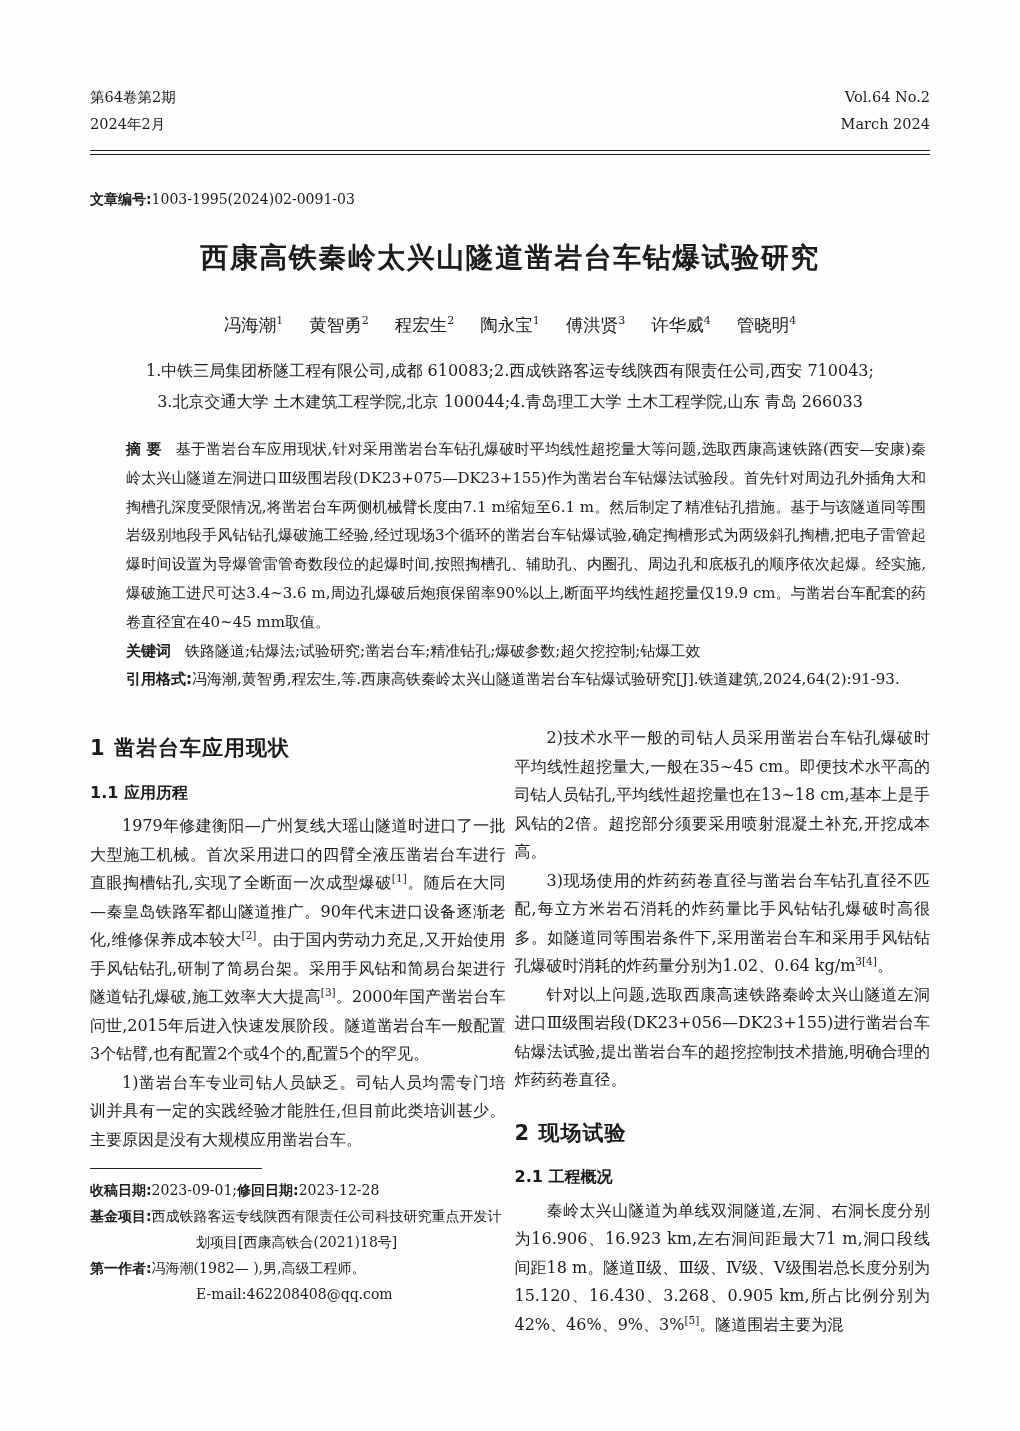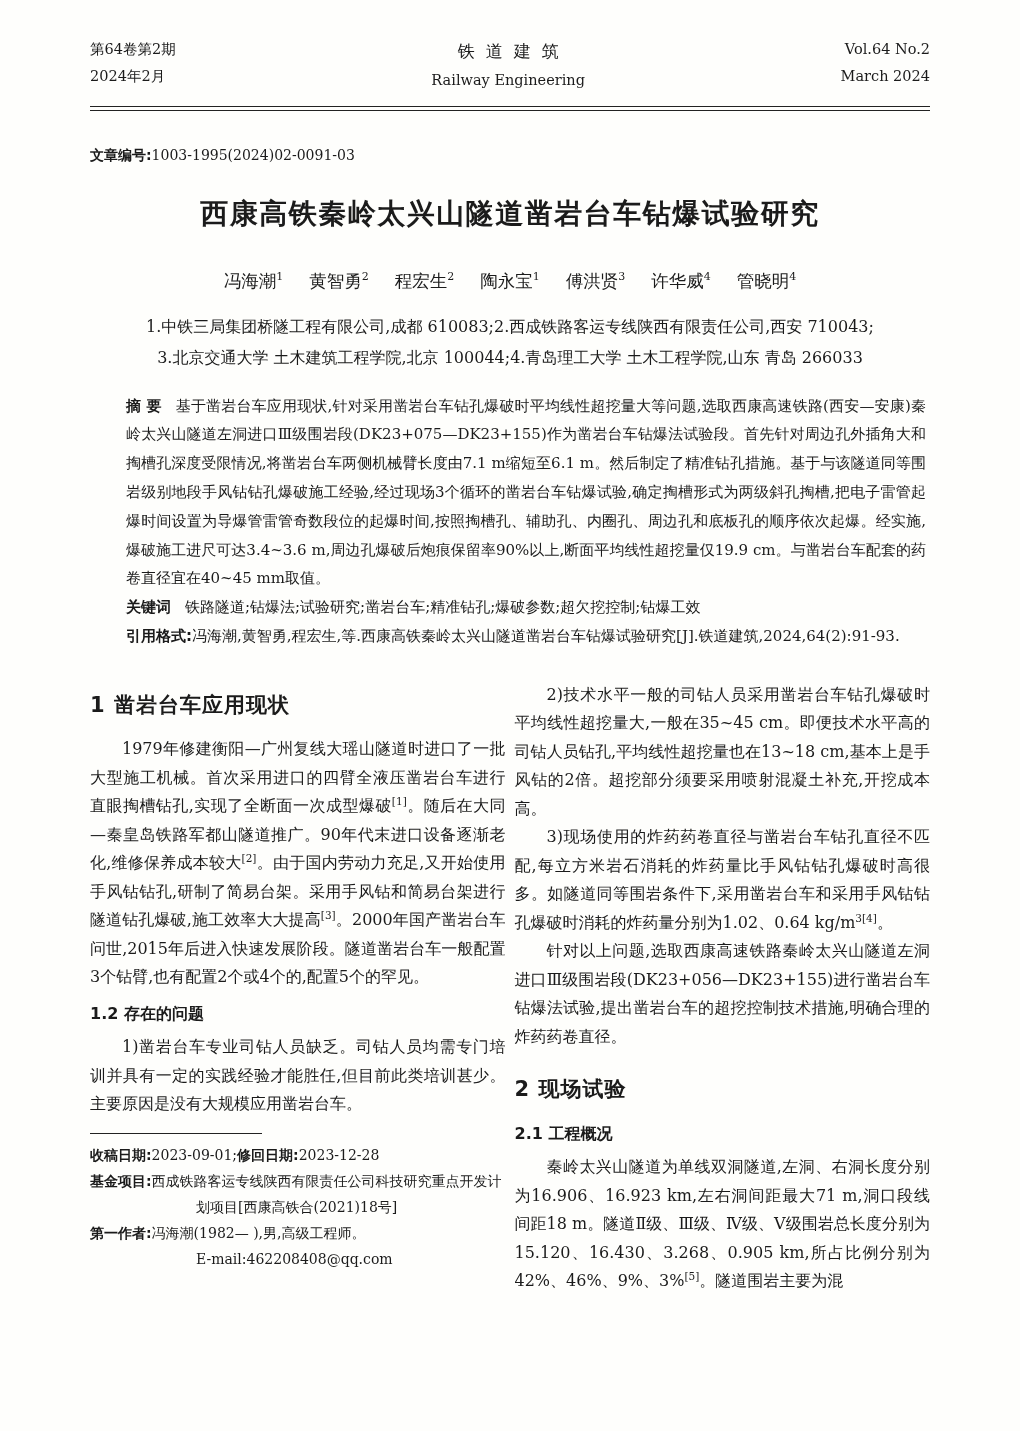--- a/index.html
+++ b/index.html
@@ -1,18 +1,18 @@
 <!DOCTYPE html>
 <html lang="zh"><head>
 <meta charset="utf-8">
 <style>
   html,body{margin:0;padding:0;background:#9a9a9a;}
   .page{
     width:1020px;height:1431px;margin:0 auto;background:#fefefc;color:#1b1b1b;
-    box-sizing:border-box;padding:36px 90px 0 90px;position:relative;overflow:hidden;
+    box-sizing:border-box;padding:84px 90px 0 90px;position:relative;overflow:hidden;
     font-family:"DejaVu Serif","Liberation Serif",serif;
   }
   
   .jhdr{display:flex;justify-content:space-between;align-items:flex-start;
         font-size:14.5px;line-height:1.85;}
   .jhdr .c{text-align:center;}
   .jhdr .r{text-align:right;}
   .cn-journal{font-size:17px;letter-spacing:11px;margin-right:-11px;}
   .double-rule{margin-top:12px;height:3px;border-top:1.8px solid #222;border-bottom:1.2px solid #222;}
   
@@ -49,24 +49,20 @@
 </head>
 <body>
 
 <div class="page">
 
   <header class="jhdr">
     <div>
       <div>第64卷第2期</div>
       <div>2024年2月</div>
     </div>
-    <div class="c">
-      <div class="cn-journal">铁道建筑</div>
-      <div>Railway Engineering</div>
-    </div>
     <div class="r">
       <div>Vol.64 No.2</div>
       <div>March 2024</div>
     </div>
   </header>
 
   <div class="double-rule"></div>
 
   <div class="article-id">
     <b>文章编号:</b><span>1003-1995(2024)02-0091-03</span>
@@ -86,22 +82,22 @@
   <div class="frontmatter">
     <p><b class="lbl">摘  要</b><span>基于凿岩台车应用现状,针对采用凿岩台车钻孔爆破时平均线性超挖量大等问题,选取西康高速铁路(西安—安康)秦岭太兴山隧道左洞进口Ⅲ级围岩段(DK23+075—DK23+155)作为凿岩台车钻爆法试验段。首先针对周边孔外插角大和掏槽孔深度受限情况,将凿岩台车两侧机械臂长度由7.1 m缩短至6.1 m。然后制定了精准钻孔措施。基于与该隧道同等围岩级别地段手风钻钻孔爆破施工经验,经过现场3个循环的凿岩台车钻爆试验,确定掏槽形式为两级斜孔掏槽,把电子雷管起爆时间设置为导爆管雷管奇数段位的起爆时间,按照掏槽孔、辅助孔、内圈孔、周边孔和底板孔的顺序依次起爆。经实施,爆破施工进尺可达3.4~3.6 m,周边孔爆破后炮痕保留率90%以上,断面平均线性超挖量仅19.9 cm。与凿岩台车配套的药卷直径宜在40~45 mm取值。</span></p>
     <p><b class="lbl">关键词</b><span>铁路隧道;钻爆法;试验研究;凿岩台车;精准钻孔;爆破参数;超欠挖控制;钻爆工效</span></p>
     <p><b>引用格式:</b><span>冯海潮,黄智勇,程宏生,等.西康高铁秦岭太兴山隧道凿岩台车钻爆试验研究[J].铁道建筑,2024,64(2):91-93.</span></p>
   </div>
 
   <main class="columns">
 
     <section class="col">
       <h2 class="sec">1  凿岩台车应用现状</h2>
+      <h3 class="sub">1.1  应用历程</h3>
       <p>1979年修建衡阳—广州复线大瑶山隧道时进口了一批大型施工机械。首次采用进口的四臂全液压凿岩台车进行直眼掏槽钻孔,实现了全断面一次成型爆破<sup>[1]</sup>。随后在大同—秦皇岛铁路军都山隧道推广。90年代末进口设备逐渐老化,维修保养成本较大<sup>[2]</sup>。由于国内劳动力充足,又开始使用手风钻钻孔,研制了简易台架。采用手风钻和简易台架进行隧道钻孔爆破,施工效率大大提高<sup>[3]</sup>。2000年国产凿岩台车问世,2015年后进入快速发展阶段。隧道凿岩台车一般配置3个钻臂,也有配置2个或4个的,配置5个的罕见。</p>
-      <h3 class="sub">1.2  存在的问题</h3>
       <p>1)凿岩台车专业司钻人员缺乏。司钻人员均需专门培训并具有一定的实践经验才能胜任,但目前此类培训甚少。主要原因是没有大规模应用凿岩台车。</p>
 
       <div class="footnote">
         <div class="fn-rule"></div>
         <p><b>收稿日期:</b><span>2023-09-01;</span><b>修回日期:</b><span>2023-12-28</span></p>
         <p class="fn-hang"><b>基金项目:</b><span>西成铁路客运专线陕西有限责任公司科技研究重点开发计划项目[西康高铁合(2021)18号]</span></p>
         <p class="fn-hang"><b>第一作者:</b><span>冯海潮(1982— ),男,高级工程师。</span></p>
         <p class="fn-email">E-mail:462208408@qq.com</p>
       </div>
     </section>

